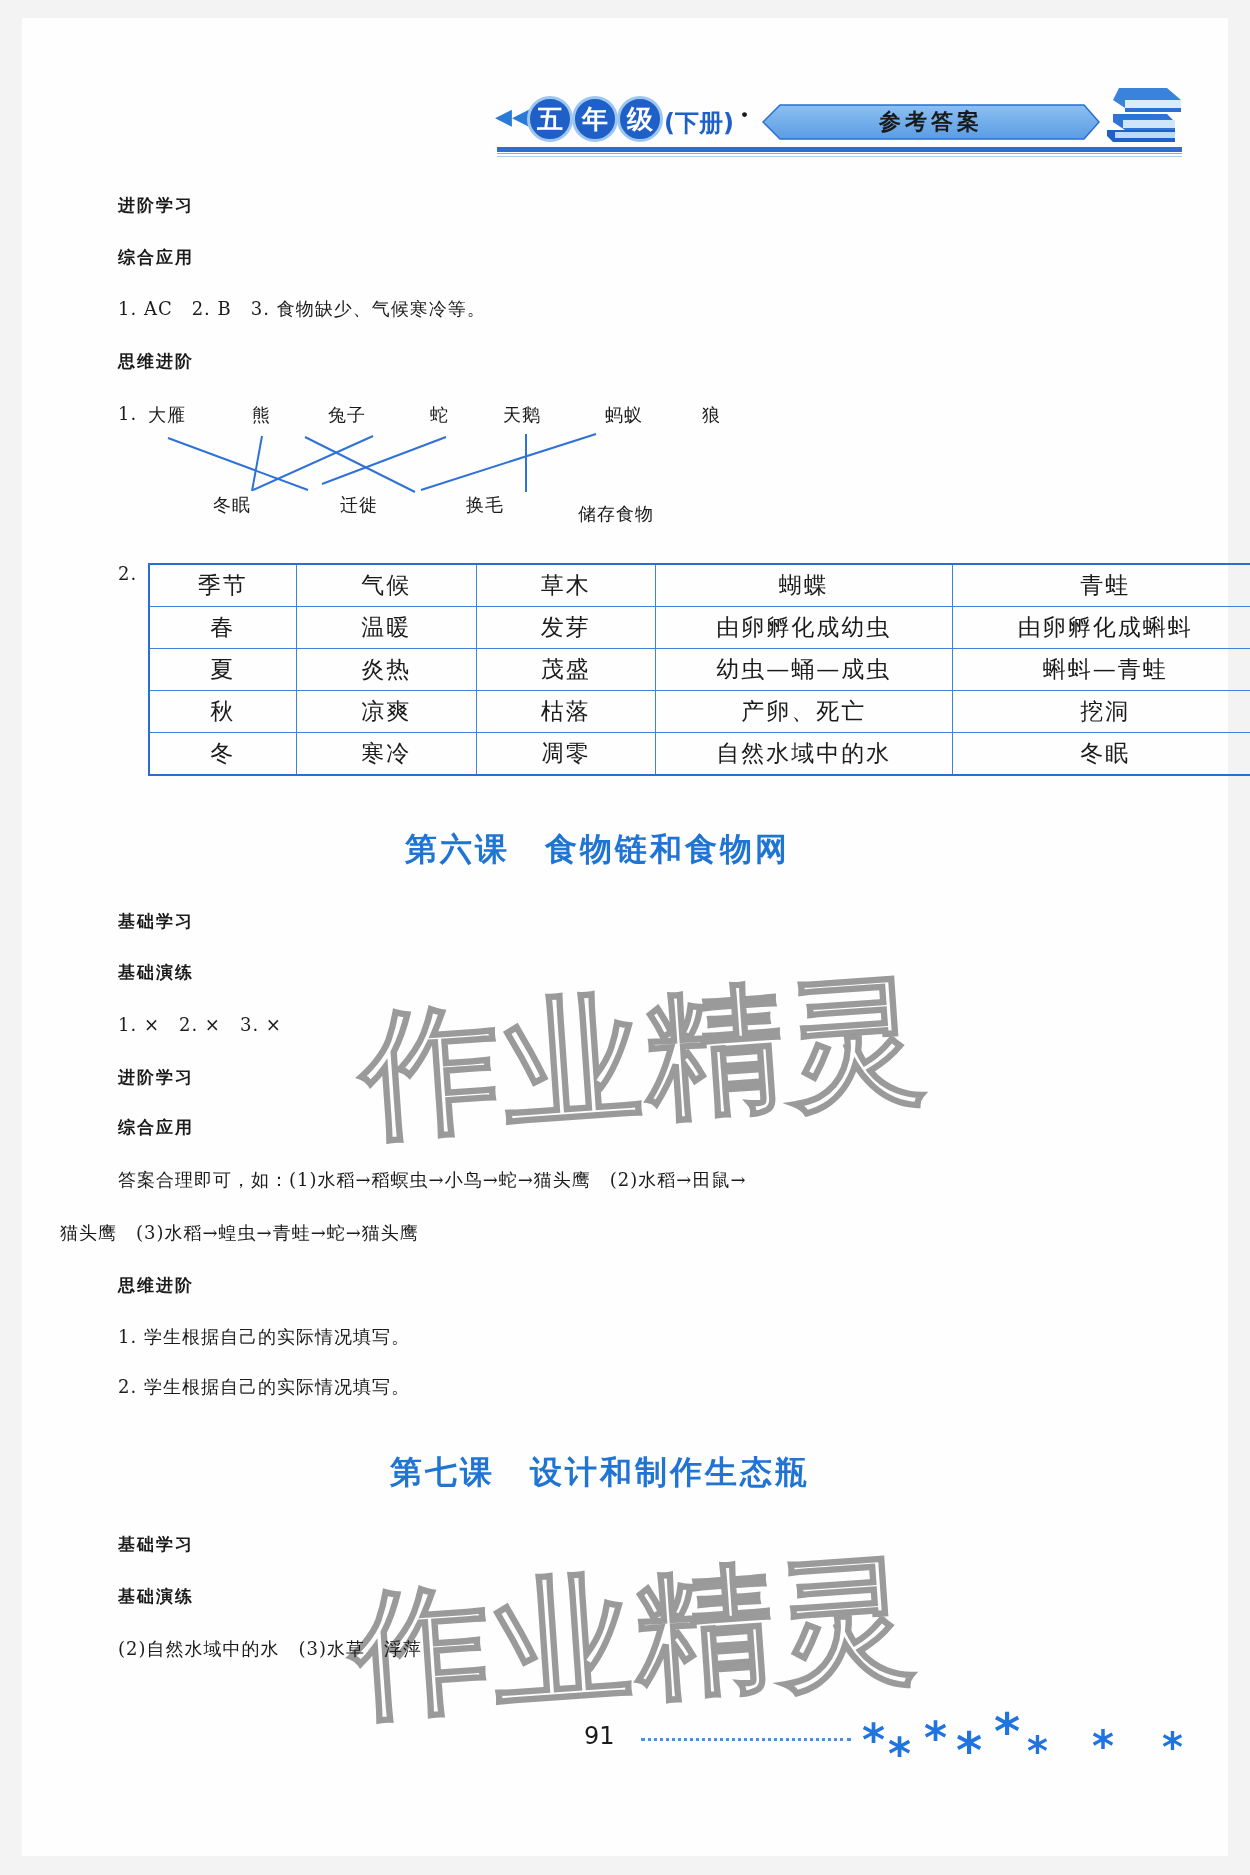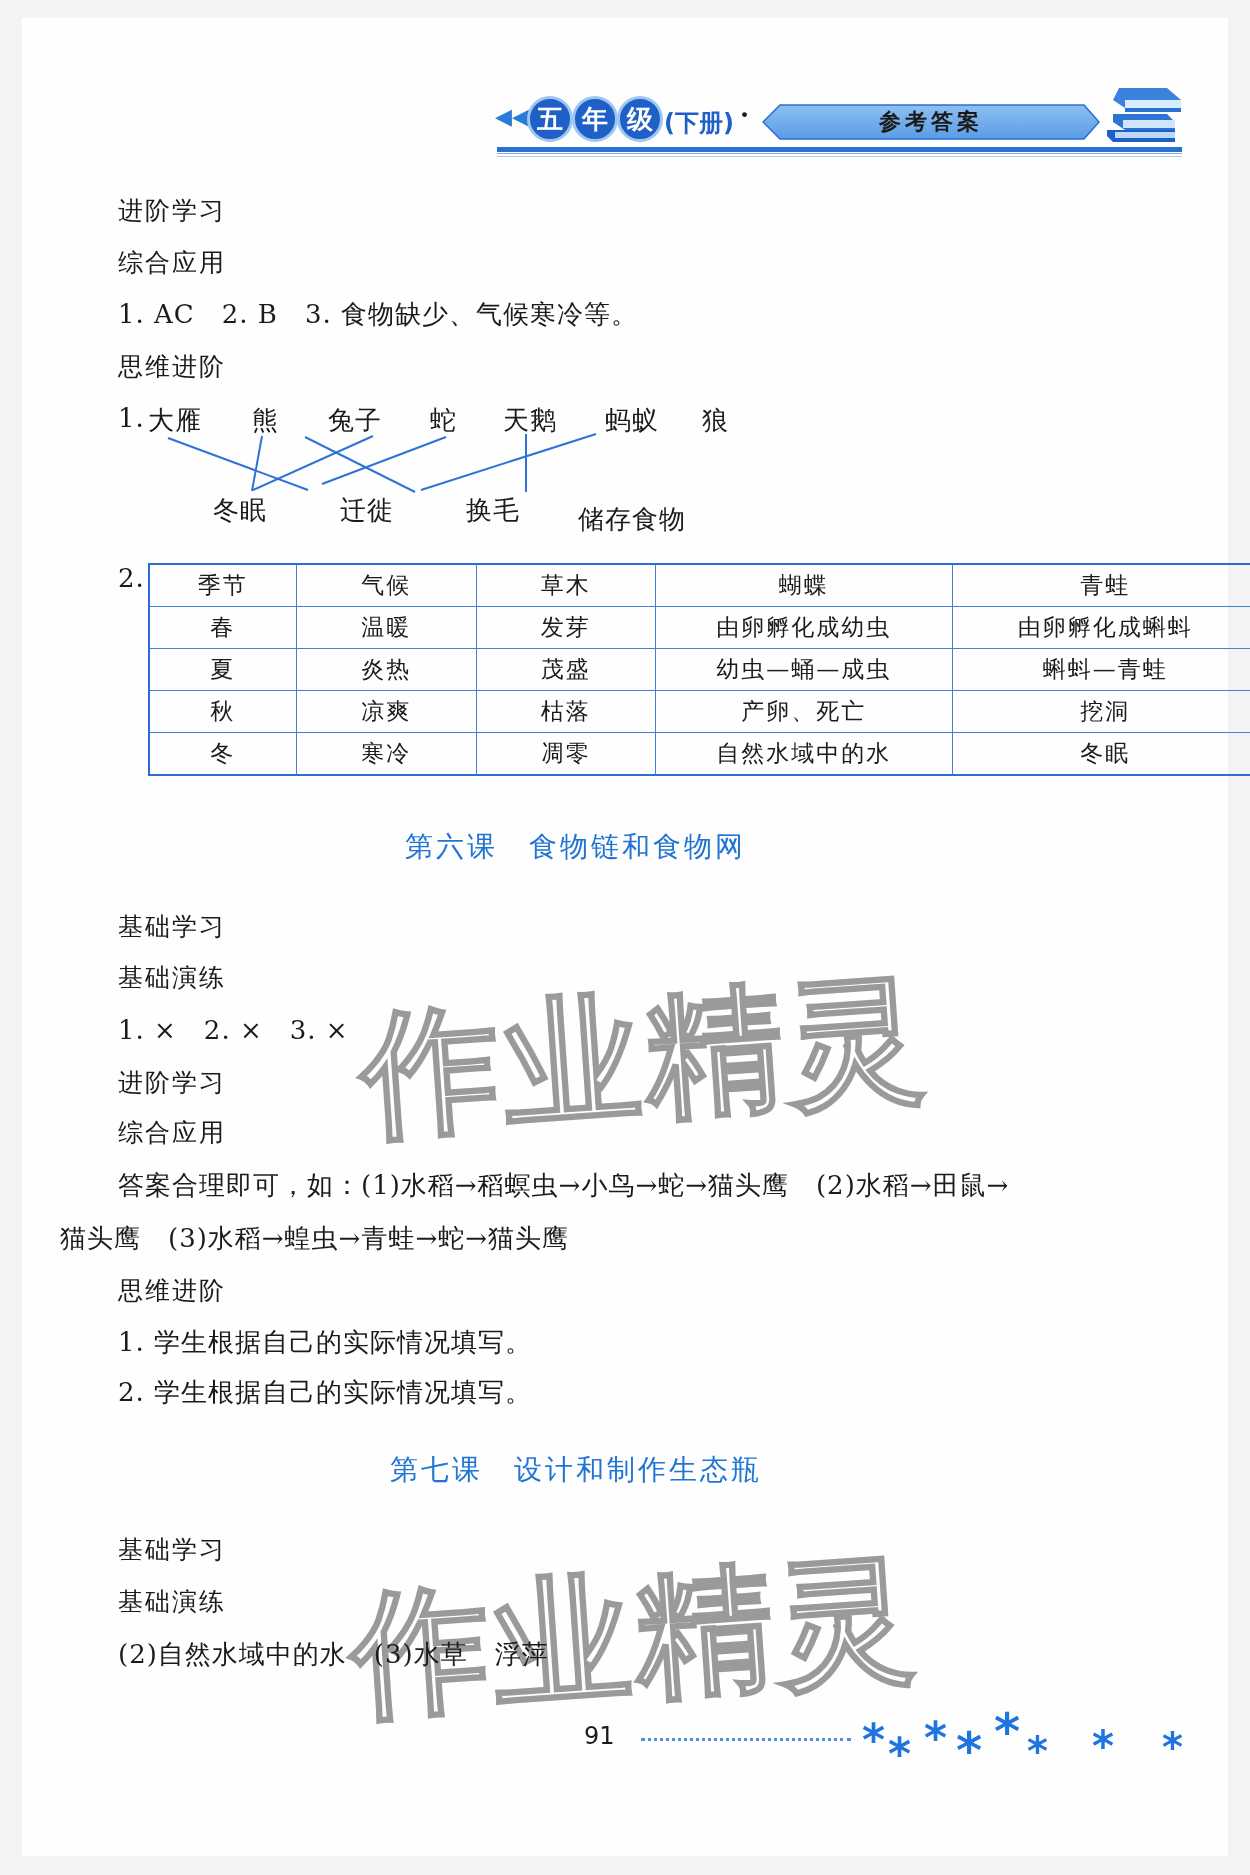--- a/index.html
+++ b/index.html
@@ -1,22 +1,22 @@
 <!DOCTYPE html>
 <html><head>
 <meta charset="utf-8">
 <style>
   html, body { margin: 0; padding: 0; }
   body { width: 1250px; height: 1875px; background: #f3f3f3; position: relative; overflow: hidden;
          font-family: "DejaVu Serif", "Liberation Serif", serif; color: #1a1a1a; }
   .page { position: absolute; left: 22px; top: 18px; width: 1206px; height: 1838px; background: #fefefe; }
   .abs { position: absolute; white-space: nowrap; }
-  .h-bold { font-family: "DejaVu Sans", "Liberation Sans", sans-serif; font-weight: normal; font-size: 25px; color: #1b1b1b; letter-spacing: 2px; }
-  .body-txt { font-size: 26px; color: #1b1b1b; letter-spacing: 1px; }
-  .lesson { font-family: "DejaVu Sans", "Liberation Sans", sans-serif; font-weight: normal; font-size: 28px; color: #1f74d4; letter-spacing: 3px; word-spacing: 18px; }
+  .h-bold { font-family: "DejaVu Sans", "Liberation Sans", sans-serif; font-weight: bold; font-size: 17px; color: #1b1b1b; letter-spacing: 2px; }
+  .body-txt { font-size: 18px; color: #1b1b1b; letter-spacing: 1px; }
+  .lesson { font-family: "DejaVu Sans", "Liberation Sans", sans-serif; font-weight: bold; font-size: 32px; color: #1f74d4; letter-spacing: 3px; word-spacing: 18px; }
   
   .hdr-arrow { color: #2a7ad8; font-size: 22px; font-weight: bold; font-family: "DejaVu Sans", sans-serif; }
   .grade-circle { position: absolute; width: 40px; height: 40px; border-radius: 50%; background: #1e5fc8; border: 3px solid #9dc6f0;
                   color: #fff; font-family: "DejaVu Serif", serif; font-weight: bold; font-size: 26px; line-height: 40px; text-align: center; }
   .vol { color: #1e5fc8; font-family: "DejaVu Sans", sans-serif; font-weight: bold; font-size: 24px; }
   .banner { position: absolute; left: 762px; top: 104px; width: 338px; height: 36px; }
   .banner-txt { position: absolute; left: 0; top: 0; width: 338px; height: 36px; line-height: 36px; text-align: center;
                 font-family: "DejaVu Sans", sans-serif; font-weight: bold; font-size: 22px; color: #1a1a1a; letter-spacing: 4px; }
   .hdr-line1 { position: absolute; left: 497px; top: 147px; width: 685px; height: 5px; background: #2b6fd0; }
   .hdr-line2 { position: absolute; left: 497px; top: 153px; width: 685px; height: 1px; background: #7fb1ea; }

